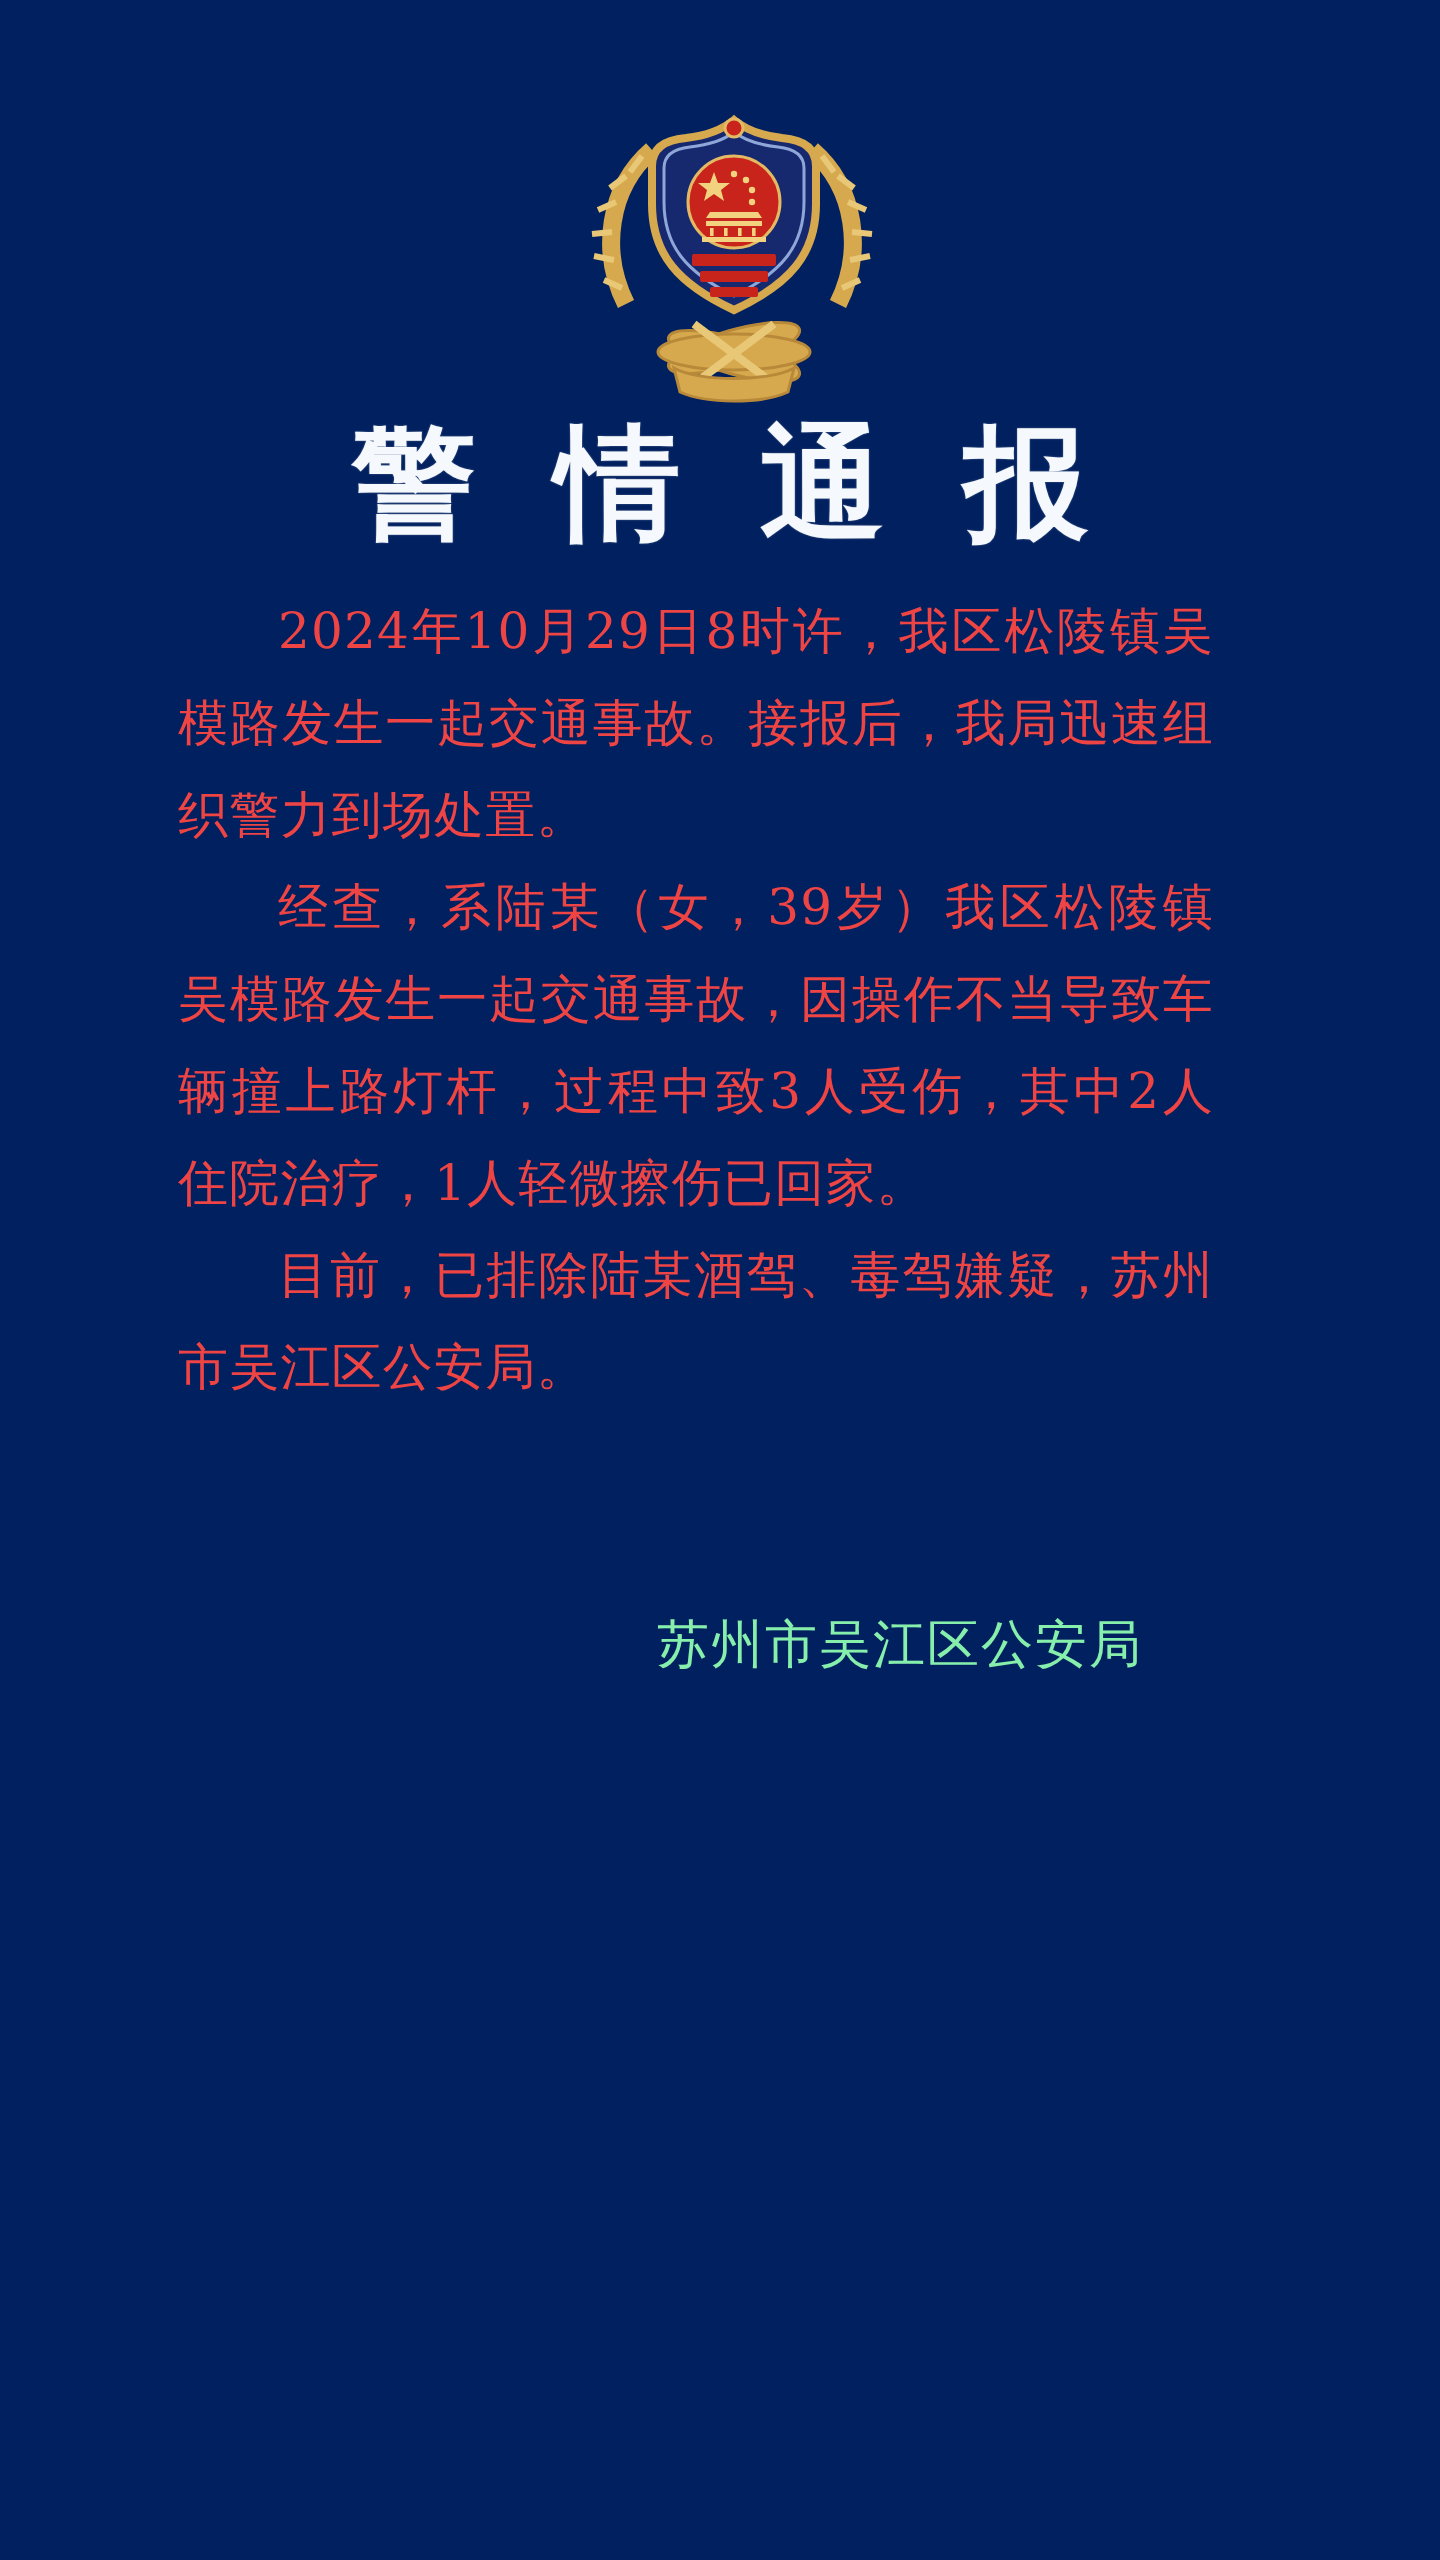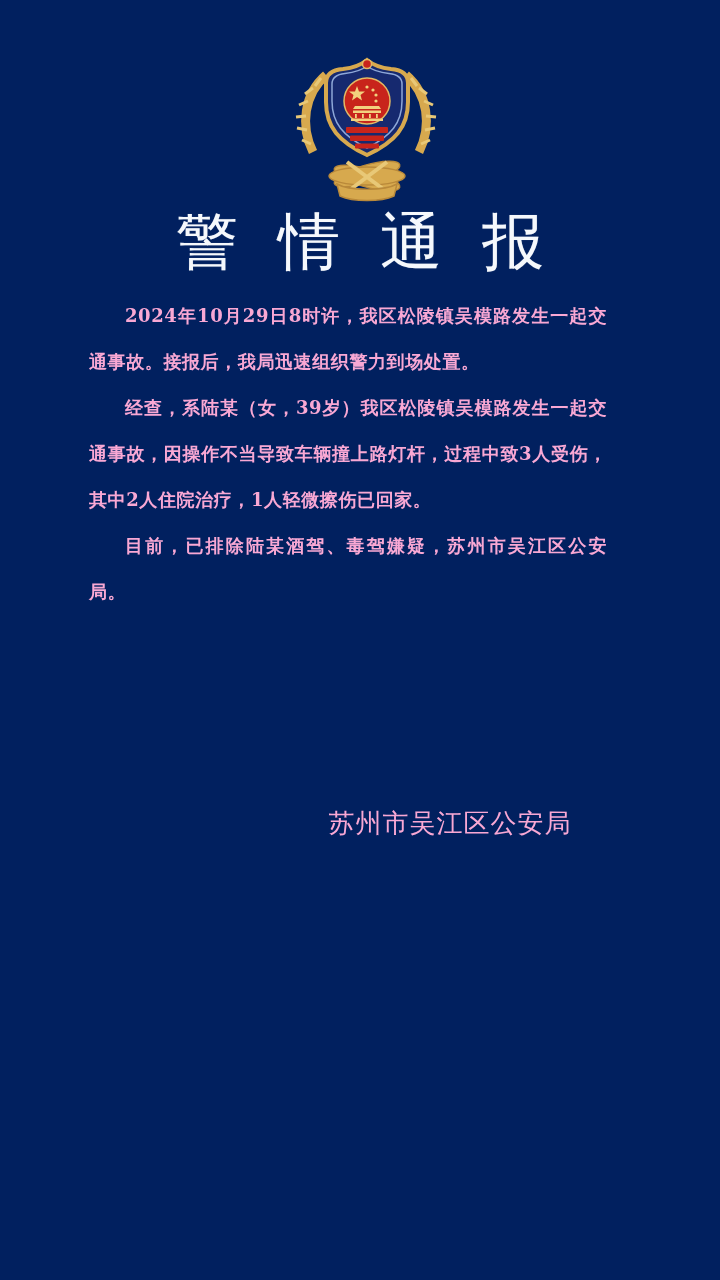--- a/index.html
+++ b/index.html
@@ -10,34 +10,34 @@
     overflow:hidden;
     font-family:"DejaVu Serif","Liberation Serif",serif;
   }
   .badge-wrap{
     position:absolute;left:291px;top:56px;width:150px;height:147px;
   }
   .badge-wrap svg{display:block;width:100%;height:100%;}
   .notice-title{
     position:absolute;left:0;top:200px;width:720px;
     text-align:center;
-    font-size:62px;font-weight:400;
+    font-size:62px;font-weight:700;
     letter-spacing:40px;padding-left:40px;box-sizing:border-box;
     color:#f5f8fc;
     text-shadow:0 0 1px rgba(255,255,255,.35);
   }
   .notice-body{
     position:absolute;left:89px;top:293px;width:518px;
-    font-size:18px;line-height:46px;letter-spacing:0.6px;
-    color:#f9a8d4;text-align:justify;font-weight:bold;
+    font-size:25px;line-height:46px;letter-spacing:0.6px;
+    color:#ef4444;text-align:justify;
   }
   .notice-body p{margin:0;text-indent:2em;}
   .signature{
     position:absolute;left:280px;top:800px;width:340px;
-    text-align:center;color:#f9a8d4;
+    text-align:center;color:#86efac;
     font-size:26px;line-height:47px;letter-spacing:1px;
   }
   .brand{
     position:absolute;left:0;top:1100px;width:720px;height:160px;
     font-family:"DejaVu Sans","Liberation Sans",sans-serif;
   }
 </style>
 </head>
 <body>
 

